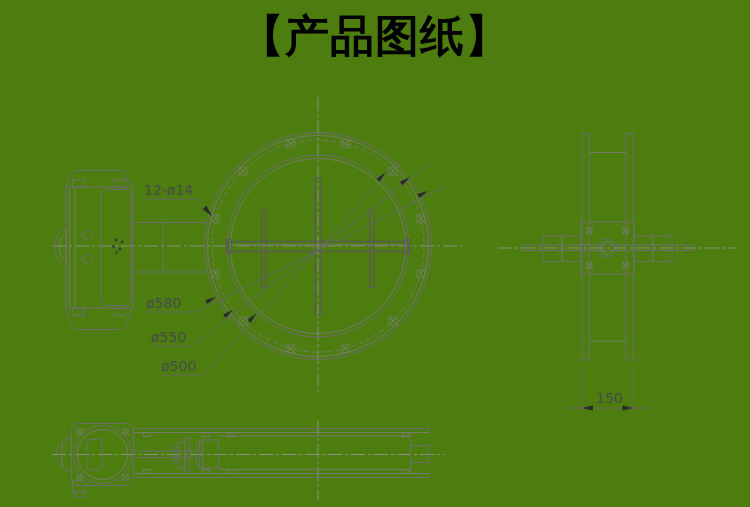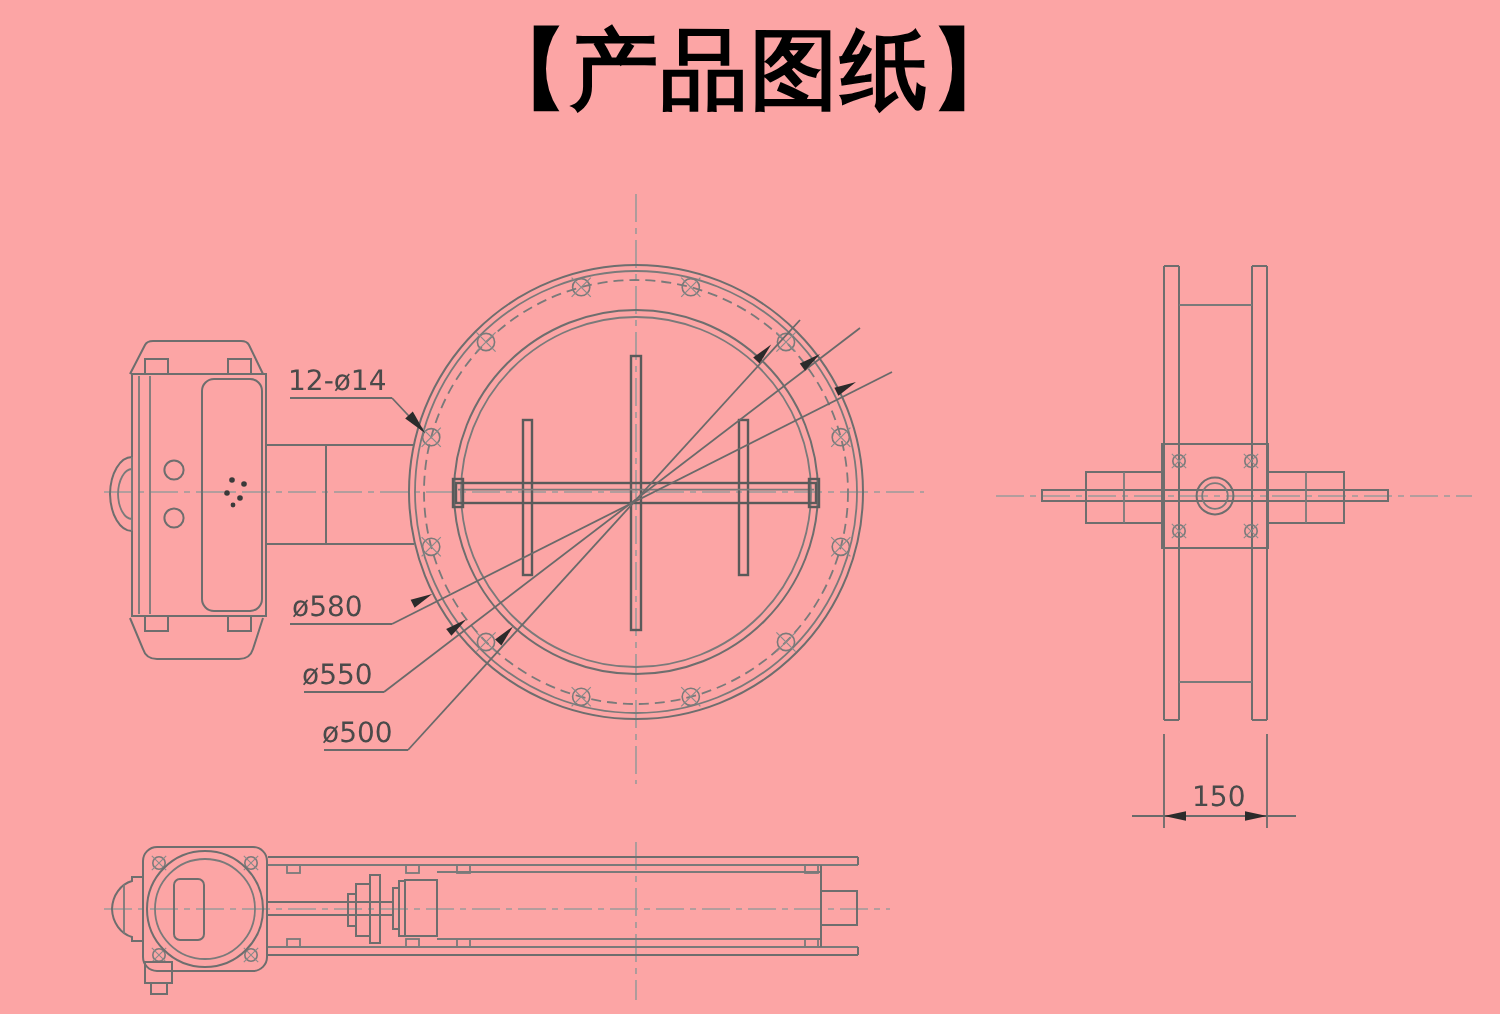--- a/index.html
+++ b/index.html
@@ -1,17 +1,17 @@
 <!DOCTYPE html>
 <html><head>
 <meta charset="utf-8">
 <style>
   html,body{margin:0;padding:0;background:#fff;}
   .page{
-    position:relative;width:750px;height:507px;background:#fca5a5;
+    position:relative;width:750px;height:507px;background:#4d7c0f;
     overflow:hidden;font-family:"Liberation Sans",sans-serif;
   }
   .title{
     position:absolute;top:8px;left:0;width:750px;text-align:center;
     font-size:44px;font-weight:700;color:#000;letter-spacing:1px;
     font-family:"Liberation Sans","DejaVu Sans",sans-serif;line-height:1.25;
   }
   svg{position:absolute;top:0;left:0;}
   .geo{stroke:#6e6e6e;stroke-width:1;fill:none;}
   .geo2{stroke:#7a7a7a;stroke-width:0.9;fill:none;}

